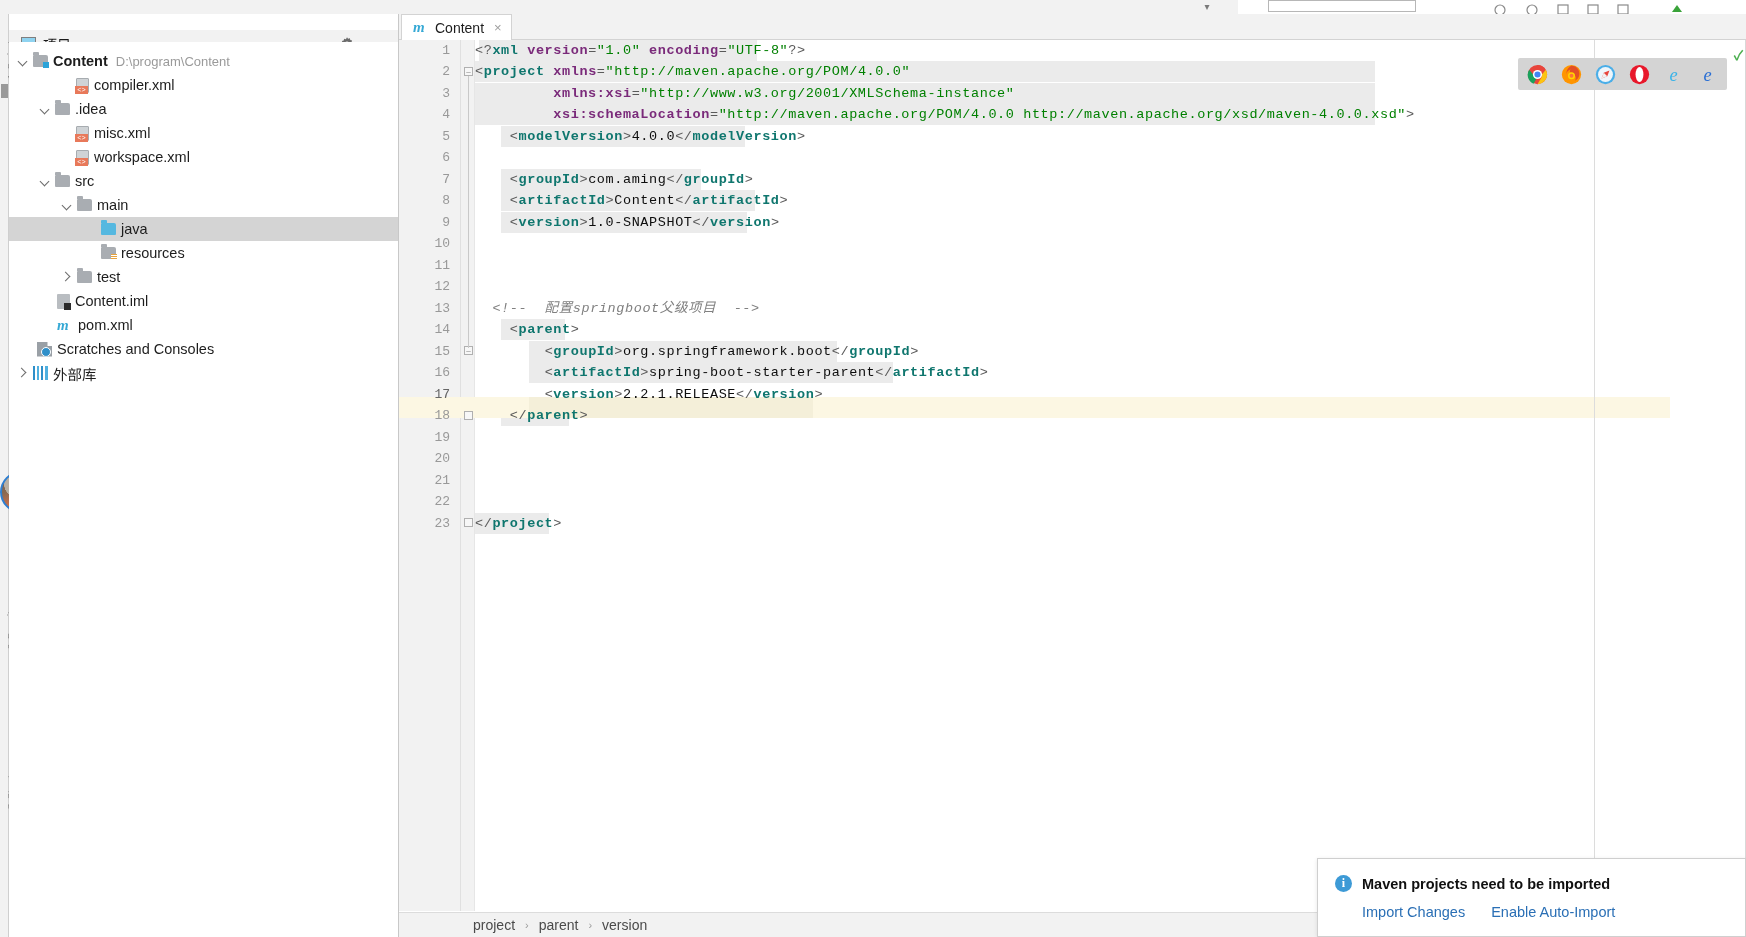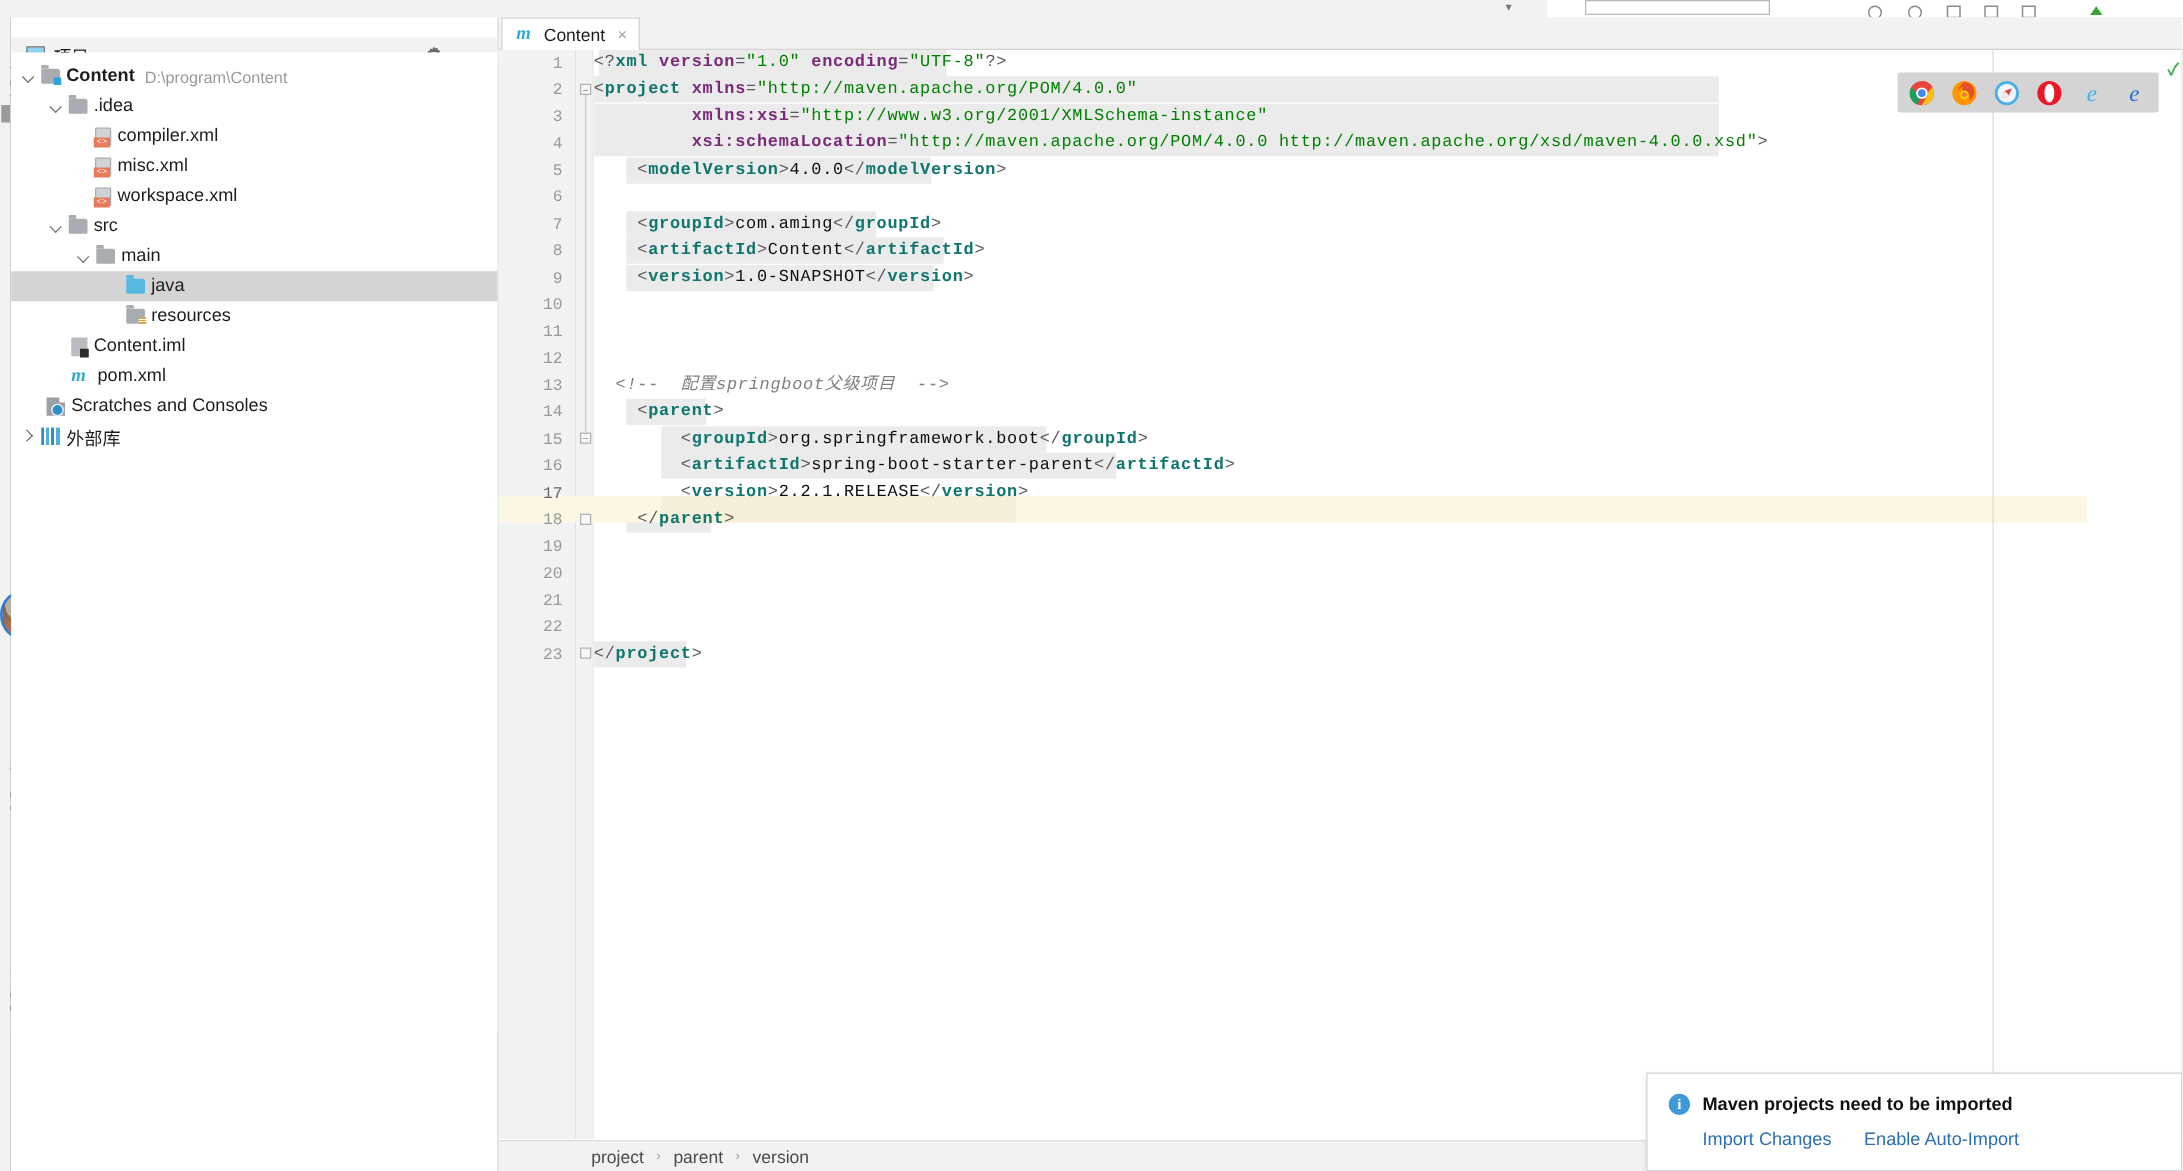--- a/index.html
+++ b/index.html
@@ -481,33 +481,33 @@
         <span class="arrow down"></span>
         <span class="ico">
             <span class="ico-folder" style="display:block">
               <span class="badge"></span>
             </span>
           </span>
         <span class="tlabel bold">Content</span>
         <span class="tpath">D:\program\Content</span>
       </div>
 
+      <div class="tnode" style="padding-left:67px;">
+        <span class="ico">
+            <span class="ico-xml" style="display:block"></span>
+          </span>
+        <span class="tlabel">compiler.xml</span>
+      </div>
+
       <div class="tnode" style="padding-left:30px;">
         <span class="arrow down"></span>
         <span class="ico">
             <span class="ico-folder" style="display:block"></span>
           </span>
         <span class="tlabel">.idea</span>
-      </div>
-
-      <div class="tnode" style="padding-left:67px;">
-        <span class="ico">
-            <span class="ico-xml" style="display:block"></span>
-          </span>
-        <span class="tlabel">compiler.xml</span>
       </div>
 
       <div class="tnode" style="padding-left:67px;">
         <span class="ico">
             <span class="ico-xml" style="display:block"></span>
           </span>
         <span class="tlabel">misc.xml</span>
       </div>
 
       <div class="tnode" style="padding-left:67px;">
@@ -542,20 +542,27 @@
 
       <div class="tnode" style="padding-left:92px;">
         <span class="ico">
             <span class="ico-folder" style="display:block">
               <span class="badge orange"></span>
             </span>
           </span>
         <span class="tlabel">resources</span>
       </div>
 
+      <div class="tnode" style="padding-left:52px;">
+        <span class="arrow right"></span>
+        <span class="ico">
+            <span class="ico-folder" style="display:block"></span>
+          </span>
+        <span class="tlabel">test</span>
+      </div>
 
       <div class="tnode" style="padding-left:48px;">
         <span class="ico">
             <span class="ico-iml" style="display:block"></span>
           </span>
         <span class="tlabel">Content.iml</span>
       </div>
 
       <div class="tnode" style="padding-left:48px;">
         <span class="ico ico-maven">m</span>

